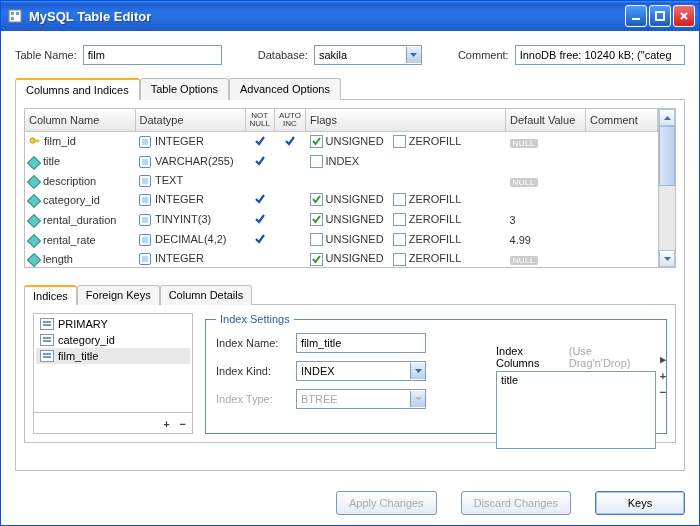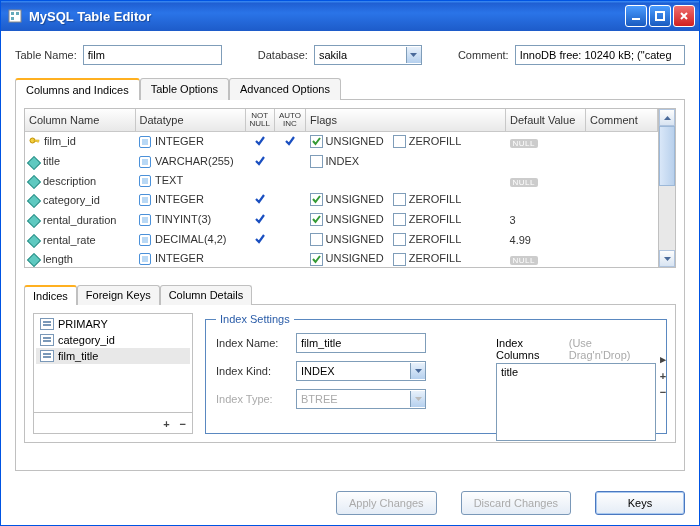--- a/index.html
+++ b/index.html
@@ -69,21 +69,21 @@
 .index-list .footer { border-top: 1px solid #c0c0c0; text-align: right; padding: 2px 6px; font-size: 14px; font-weight: bold; color: #444; }
 .index-list .footer span { cursor: pointer; margin-left: 6px; }
 
 fieldset.settings { flex: 1; border: 1px solid #5a88c0; padding: 8px 10px; position: relative; }
 fieldset.settings legend { color: #2a5ca8; padding: 0 4px; font-size: 11px; }
 .settings-row { display: flex; align-items: center; margin-bottom: 8px; }
 .settings-row .lbl { width: 80px; color: #333; }
 .settings-row .lbl.disabled { color: #aaa; }
 .combo.disabled { color: #aaa; }
 
-.index-cols { position: absolute; right: 10px; top: 12px; width: 160px; }
+.index-cols { position: absolute; right: 10px; top: 20px; width: 160px; }
 .index-cols .hdr { display: flex; justify-content: space-between; margin-bottom: 2px; }
 .index-cols .hdr .hint { color: #aaa; }
 .index-cols .box { border: 1px solid #7f9db9; background: #fff; height: 78px; padding: 2px 4px; }
 .side-icons { position: absolute; right: -2px; top: 28px; display:flex; flex-direction:column; gap:4px; font-size: 13px; font-weight: bold; color: #444; }
 .side-icons span { cursor: pointer; width: 10px; text-align: center; }
 
 .footer-btns { display: flex; justify-content: flex-end; gap: 24px; padding: 10px 14px; }
 .btn { min-width: 90px; height: 24px; border: 1px solid #7a98b8; background: linear-gradient(to bottom,#fefefe,#e4ecf6); border-radius: 3px; cursor: pointer; padding: 0 12px; }
 .btn.disabled { color: #aaa; cursor: default; }
 .btn.primary { border: 1px solid #4a78c0; box-shadow: 0 0 0 1px #a8c8f0 inset; }

